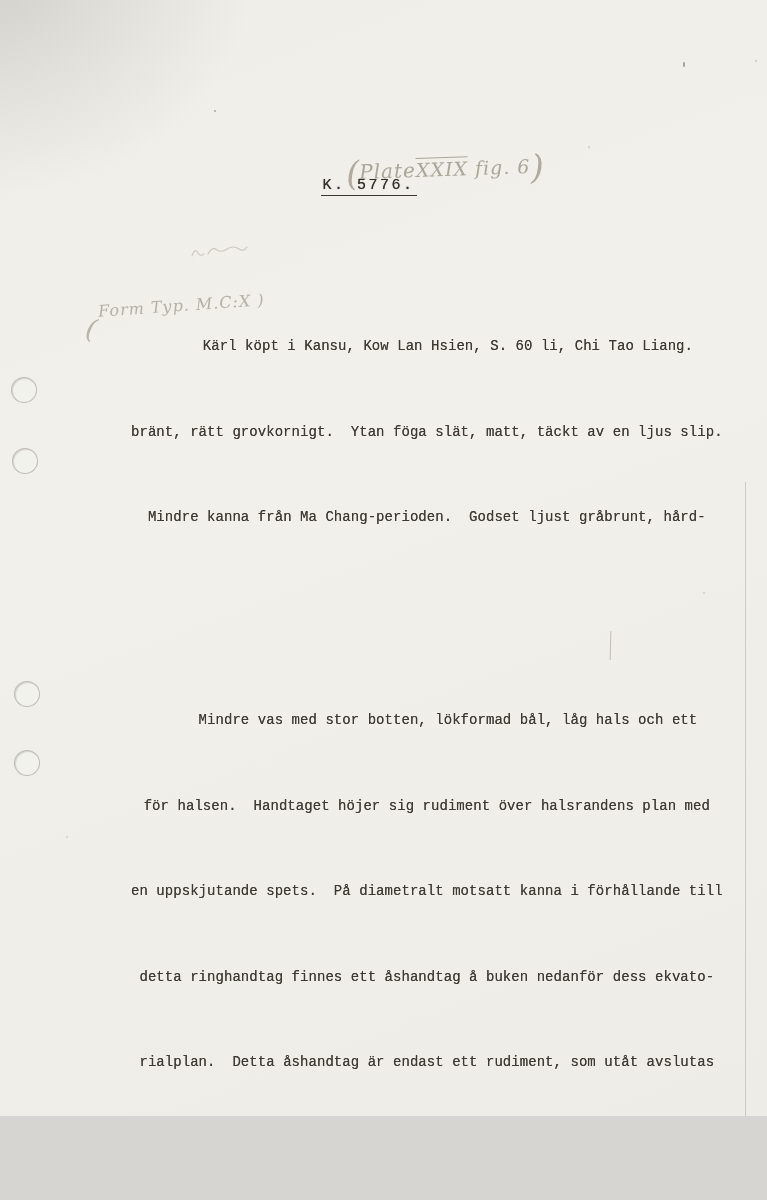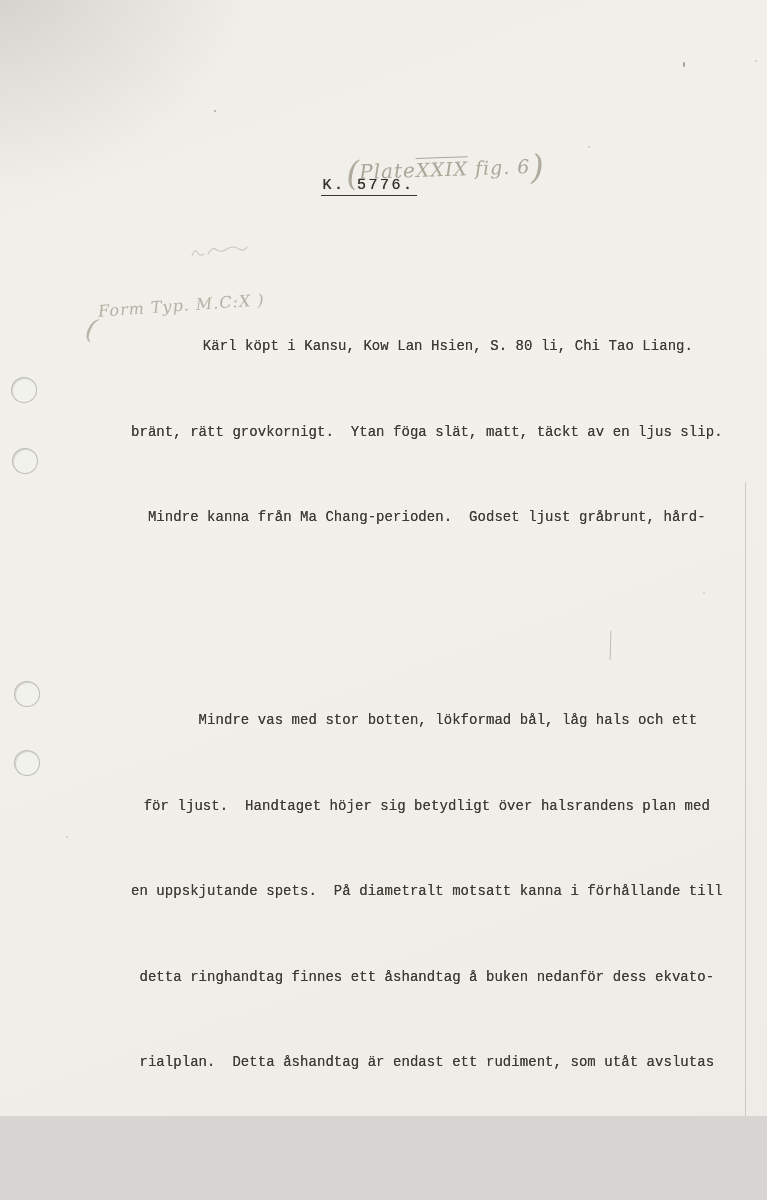--- a/index.html
+++ b/index.html
@@ -104,27 +104,27 @@
 
   <svg class="scribble" width="64" height="18" viewBox="0 0 64 18">
     <path d="M2,12 q3,-9 6,-3 q2,4 6,1 M18,10 q4,-8 9,-4 q5,3 10,-1 q6,-4 12,0 q5,3 8,-2" fill="none" stroke="#b4afa2" stroke-width="1.1" stroke-linecap="round" opacity="0.75"></path>
   </svg>
 
   <div class="form-note pencil">Form Typ. M.C:X )</div>
   <div class="open-paren pencil">(</div>
 
   <div class="typed">
     <div class="para">
-      <div>     Kärl köpt i Kansu, Kow Lan Hsien, S. 80 li, Chi Tao Liang.</div>
+      <div>     Kärl köpt i Kansu, Kow Lan Hsien, S. 60 li, Chi Tao Liang.</div>
       <div>bränt, rätt grovkornigt.  Ytan föga slät, matt, täckt av en ljus slip.</div>
       <div>Mindre kanna från Ma Chang-perioden.  Godset ljust gråbrunt, hård-</div>
     </div>
     <div class="para">
       <div>     Mindre vas med stor botten, lökformad bål, låg hals och ett</div>
-      <div>för ljust.  Handtaget höjer sig betydligt över halsrandens plan med</div>
+      <div>för halsen.  Handtaget höjer sig rudiment över halsrandens plan med</div>
       <div>en uppskjutande spets.  På diametralt motsatt kanna i förhållande till</div>
       <div>detta ringhandtag finnes ett åshandtag å buken nedanför dess ekvato-</div>
       <div>rialplan.  Detta åshandtag är endast ett rudiment, som utåt avslutas</div>
       
       
       
       
     </div>
     
   </div>

